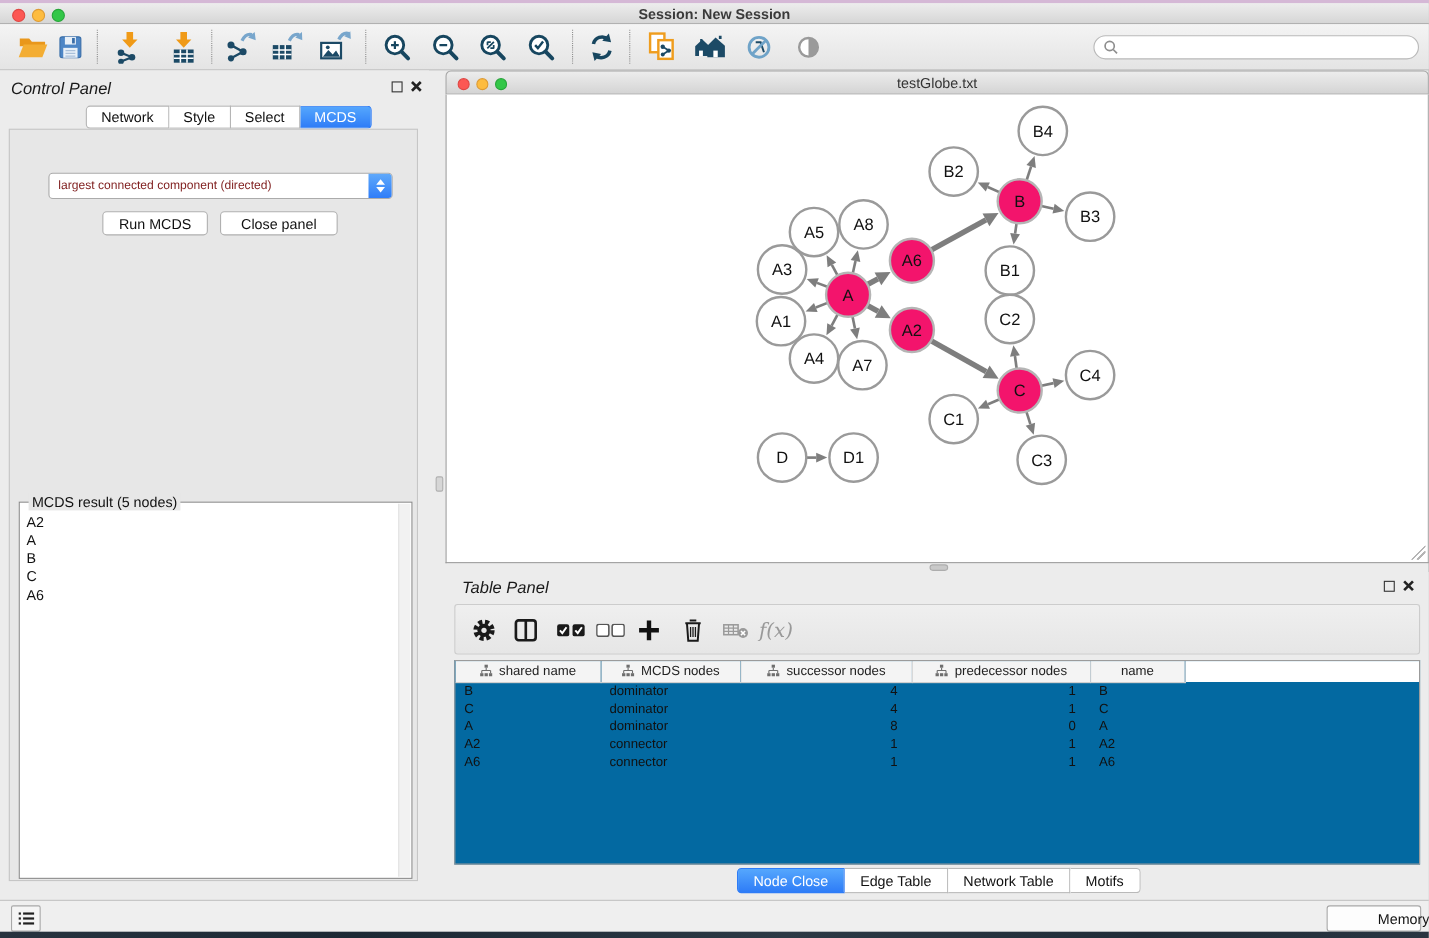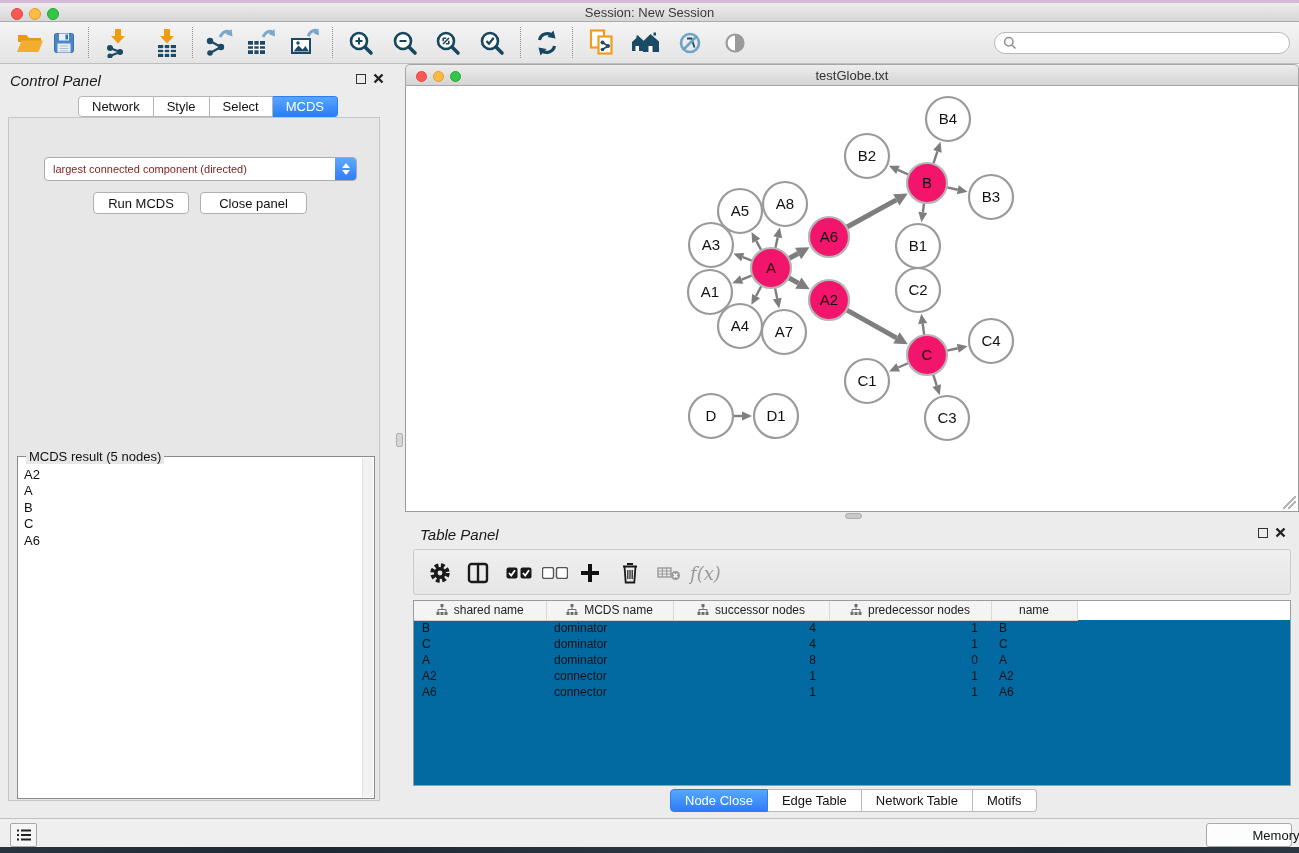--- a/index.html
+++ b/index.html
@@ -7,21 +7,21 @@
   #app {
     position:relative; width:1299px; height:853px; overflow:hidden;
     background:#ececec; font-family:"Liberation Sans", sans-serif;
     -webkit-font-smoothing:antialiased;
   }
   .abs { position:absolute; }
 
   
   .top-accent { left:0; top:0; width:1299px; height:3px; background:#d5b8d6; }
   .titlebar { left:0; top:3px; width:1299px; height:19px;
-    background:linear-gradient(#ededed,#d6d6d6); border-bottom:1px solid #ababab; }
+    background:linear-gradient(#ededed,#d6d6d6); border-bottom:1px solid #ababab;font-weight:bold; }
   .titlebar .title { position:absolute; left:0; right:0; top:2px; text-align:center;
     font-size:13px; color:#3a3a3a; }
   .tl { position:absolute; top:5px; width:12px; height:12px; border-radius:50%; }
   .tl.red { left:11px; background:#fc5753; border:1px solid #df4744; }
   .tl.yellow { left:29px; background:#fdbc40; border:1px solid #de9b34; }
   .tl.green { left:47px; background:#33c748; border:1px solid #27a53a; }
 
   
   .toolbar { left:0; top:22px; width:1299px; height:42px;
     background:linear-gradient(#f4f4f4,#e4e4e4); border-bottom:1px solid #bdbdbd; }
@@ -502,21 +502,21 @@
                   <rect x="0.5" y="8" width="3" height="3" fill="#6e6e6e"></rect>
                   <rect x="4.5" y="8" width="3" height="3" fill="#6e6e6e"></rect>
                   <rect x="8.5" y="8" width="3" height="3" fill="#6e6e6e"></rect>
                 </svg><span>shared name</span></th>
               <th><svg class="hicon" width="12" height="11" viewBox="0 0 12 11">
                   <rect x="4.5" y="0" width="3" height="3" fill="#6e6e6e"></rect>
                   <path d="M6 3v2.5M2 5.5h8M2 5.5V8M10 5.5V8" stroke="#6e6e6e" fill="none"></path>
                   <rect x="0.5" y="8" width="3" height="3" fill="#6e6e6e"></rect>
                   <rect x="4.5" y="8" width="3" height="3" fill="#6e6e6e"></rect>
                   <rect x="8.5" y="8" width="3" height="3" fill="#6e6e6e"></rect>
-                </svg><span>MCDS name</span></th>
+                </svg><span>MCDS nodes</span></th>
               <th><svg class="hicon" width="12" height="11" viewBox="0 0 12 11">
                   <rect x="4.5" y="0" width="3" height="3" fill="#6e6e6e"></rect>
                   <path d="M6 3v2.5M2 5.5h8M2 5.5V8M10 5.5V8" stroke="#6e6e6e" fill="none"></path>
                   <rect x="0.5" y="8" width="3" height="3" fill="#6e6e6e"></rect>
                   <rect x="4.5" y="8" width="3" height="3" fill="#6e6e6e"></rect>
                   <rect x="8.5" y="8" width="3" height="3" fill="#6e6e6e"></rect>
                 </svg><span>successor nodes</span></th>
               <th><svg class="hicon" width="12" height="11" viewBox="0 0 12 11">
                   <rect x="4.5" y="0" width="3" height="3" fill="#6e6e6e"></rect>
                   <path d="M6 3v2.5M2 5.5h8M2 5.5V8M10 5.5V8" stroke="#6e6e6e" fill="none"></path>

